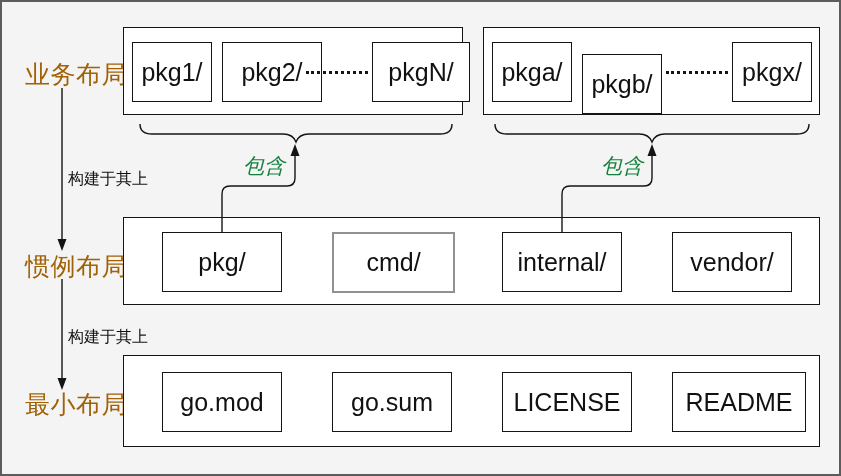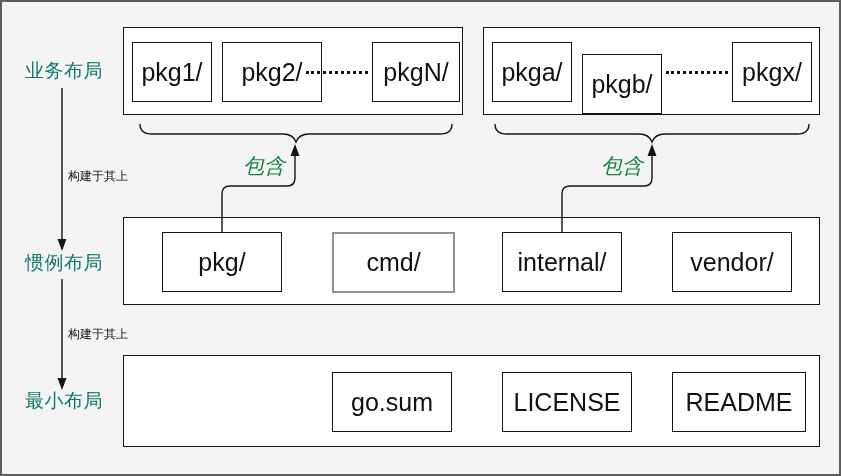--- a/index.html
+++ b/index.html
@@ -28,28 +28,28 @@
     display: flex;
     align-items: center;
     justify-content: center;
     font-size: 25px;
     color: #111111;
     white-space: nowrap;
   }
   .box.muted { border: 2px solid #919191; }
   .layer-label {
     position: absolute;
-    font-size: 19px;
+    font-size: 25px;
     letter-spacing: 0.5px;
-    color: #0f766e;
+    color: #a16207;
     line-height: 1.1;
   }
   .built-on-label {
     position: absolute;
-    font-size: 12px;
+    font-size: 16px;
     color: #111111;
     line-height: 1.1;
   }
   .contains-label {
     position: absolute;
     font-size: 21px;
     font-style: italic;
     color: #15803d;
     line-height: 1.1;
   }
@@ -77,35 +77,36 @@
   <div class="built-on-label" style="left:66px; top:168px;">构建于其上</div>
   <div class="built-on-label" style="left:66px; top:326px;">构建于其上</div>
 
   <div class="contains-label" style="left:241px; top:152px;">包含</div>
   <div class="contains-label" style="left:599px; top:152px;">包含</div>
 
   <div class="container" style="left:121px; top:25px; width:340px; height:88px;"></div>
   <div class="box" style="left:130px; top:40px; width:80px; height:60px;">pkg1/</div>
   <div class="box" style="left:220px; top:40px; width:100px; height:60px;">pkg2/</div>
   <div class="dots" style="left:304px; top:69px; width:62px;"></div>
-  <div class="box" style="left:370px; top:40px; width:88px; height:60px;">pkgN/</div>
+  <div class="box" style="left:370px; top:40px; width:98px; height:60px;">pkgN/</div>
 
   <div class="container" style="left:481px; top:25px; width:337px; height:88px;"></div>
   <div class="box" style="left:490px; top:40px; width:80px; height:60px;">pkga/</div>
   <div class="box" style="left:580px; top:40px; width:80px; height:60px;margin-top:12px;">pkgb/</div>
   <div class="dots" style="left:664px; top:69px; width:62px;"></div>
   <div class="box" style="left:730px; top:40px; width:80px; height:60px;">pkgx/</div>
 
   <div class="container" style="left:121px; top:215px; width:697px; height:88px;"></div>
   <div class="box" style="left:160px; top:230px; width:120px; height:60px;">pkg/</div>
   <div class="box muted" style="left:330px; top:230px; width:123px; height:61px;">cmd/</div>
   <div class="box" style="left:500px; top:230px; width:120px; height:60px;">internal/</div>
   <div class="box" style="left:670px; top:230px; width:120px; height:60px;">vendor/</div>
 
   <div class="container" style="left:121px; top:353px; width:697px; height:92px;"></div>
+  <div class="box" style="left:160px; top:370px; width:120px; height:60px;">go.mod</div>
   <div class="box" style="left:330px; top:370px; width:120px; height:60px;">go.sum</div>
   <div class="box" style="left:500px; top:370px; width:130px; height:60px;">LICENSE</div>
   <div class="box" style="left:670px; top:370px; width:134px; height:60px;">README</div>
 
   <svg class="overlay" viewBox="0 0 841 476">
     <g stroke="#141414" stroke-width="1.4" fill="none">
 
       <path d="M60,86 L60,238"></path>
 
       <path d="M60,277 L60,377"></path>

